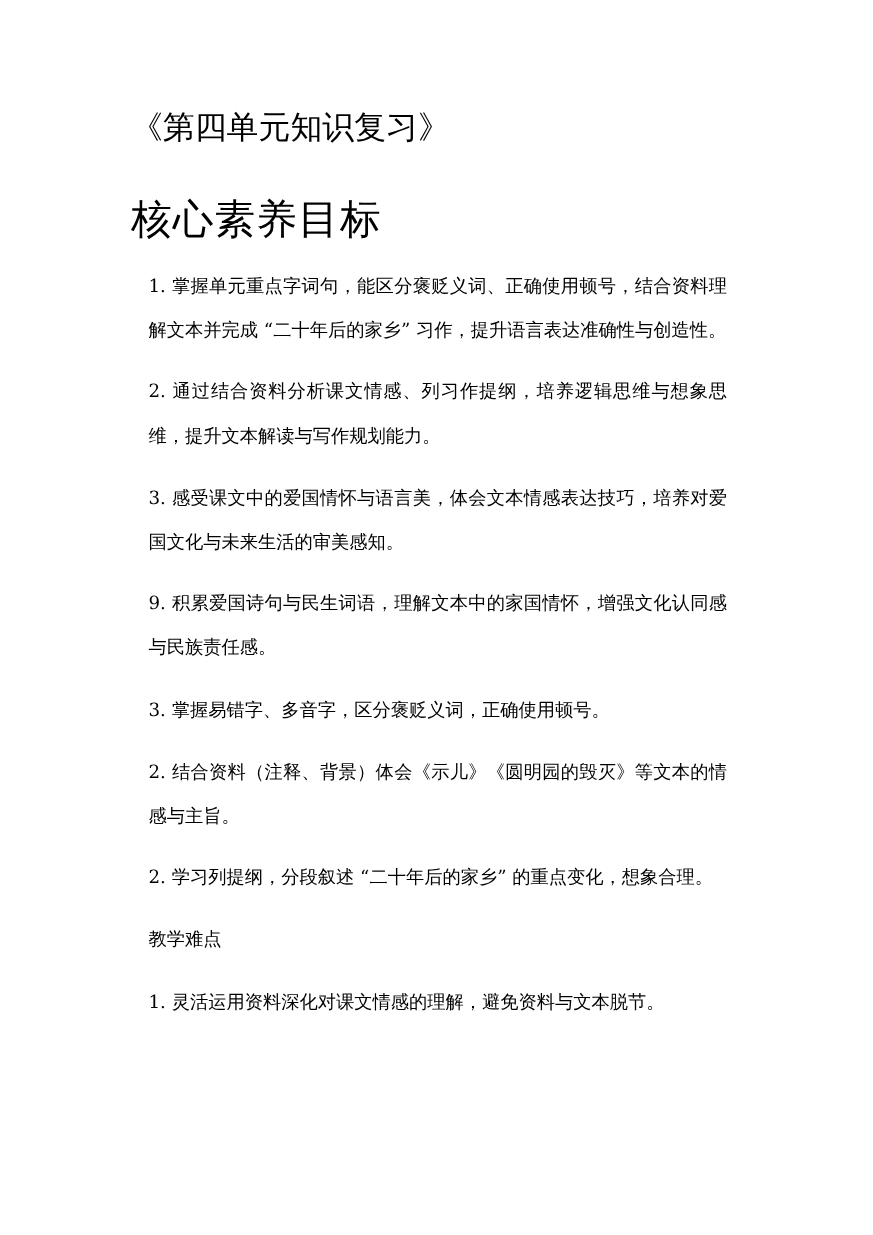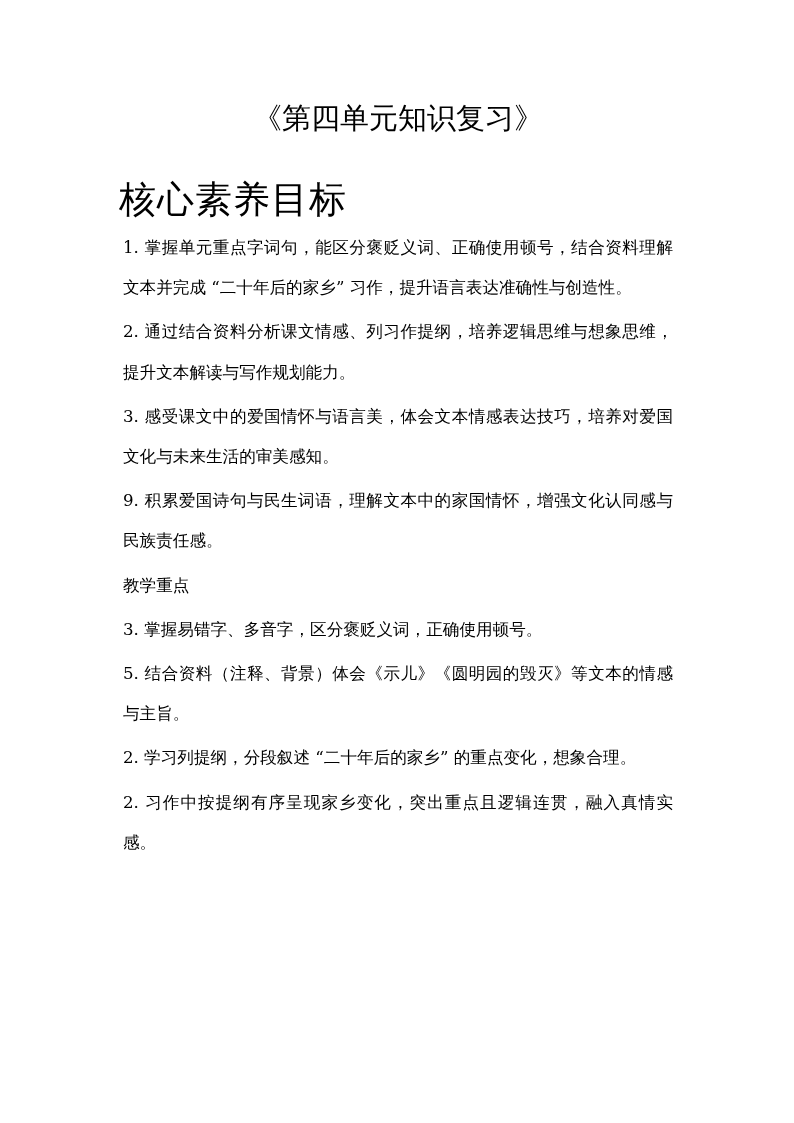--- a/index.html
+++ b/index.html
@@ -1,35 +1,35 @@
 <!DOCTYPE html>
 <html><head>
   <meta charset="utf-8">
   <style>
     html, body { margin: 0; padding: 0; background: #ffffff; }
     body { width: 794px; height: 1123px; position: relative; overflow: hidden;
       font-family: "DejaVu Serif", "Liberation Serif", serif; color: #000; }
     .page { position: absolute; left: 119px; top: 0; width: 558px; }
-    .title { position: absolute; top: 98px; left: 0; width: 558px; text-align: center;
-      font-size: 29px; line-height: 40px; letter-spacing: 0px; }
+    .title { position: absolute; top: 98px; left: 0; width: 558px; text-align: left;
+      font-size: 29px; line-height: 40px; letter-spacing: 0px; font-family: Liberation Mono, monospace; }
     .heading { position: absolute; top: 180px; left: 0; font-size: 37px; line-height: 40px; letter-spacing: 1px; }
     .body { position: absolute; top: 224px; left: 0; width: 558px; font-size: 16.6px; line-height: 40.2px;
       text-align: justify; text-align-last: left; }
-    .body p { margin: 4px; }
+    .body p { margin: 16px; }
   </style>
 </head>
 <body>
 
 <div class="page">
   <div class="title">《第四单元知识复习》</div>
   <div class="heading">核心素养目标</div>
   <div class="body">
     <p>1. 掌握单元重点字词句，能区分褒贬义词、正确使用顿号，结合资料理解文本并完成 “二十年后的家乡” 习作，提升语言表达准确性与创造性。</p>
     <p>2. 通过结合资料分析课文情感、列习作提纲，培养逻辑思维与想象思维，提升文本解读与写作规划能力。</p>
     <p>3. 感受课文中的爱国情怀与语言美，体会文本情感表达技巧，培养对爱国文化与未来生活的审美感知。</p>
     <p>9. 积累爱国诗句与民生词语，理解文本中的家国情怀，增强文化认同感与民族责任感。</p>
-    <p>教学重点</p>
     <p>3. 掌握易错字、多音字，区分褒贬义词，正确使用顿号。</p>
-    <p>5. 结合资料（注释、背景）体会《示儿》《圆明园的毁灭》等文本的情感与主旨。</p>
+    <p>2. 结合资料（注释、背景）体会《示儿》《圆明园的毁灭》等文本的情感与主旨。</p>
     <p>2. 学习列提纲，分段叙述 “二十年后的家乡” 的重点变化，想象合理。</p>
-    <p>2. 习作中按提纲有序呈现家乡变化，突出重点且逻辑连贯，融入真情实感。</p>
+    <p>教学难点</p>
+    <p>1. 灵活运用资料深化对课文情感的理解，避免资料与文本脱节。</p>
   </div>
 </div>
 
 </body></html>

